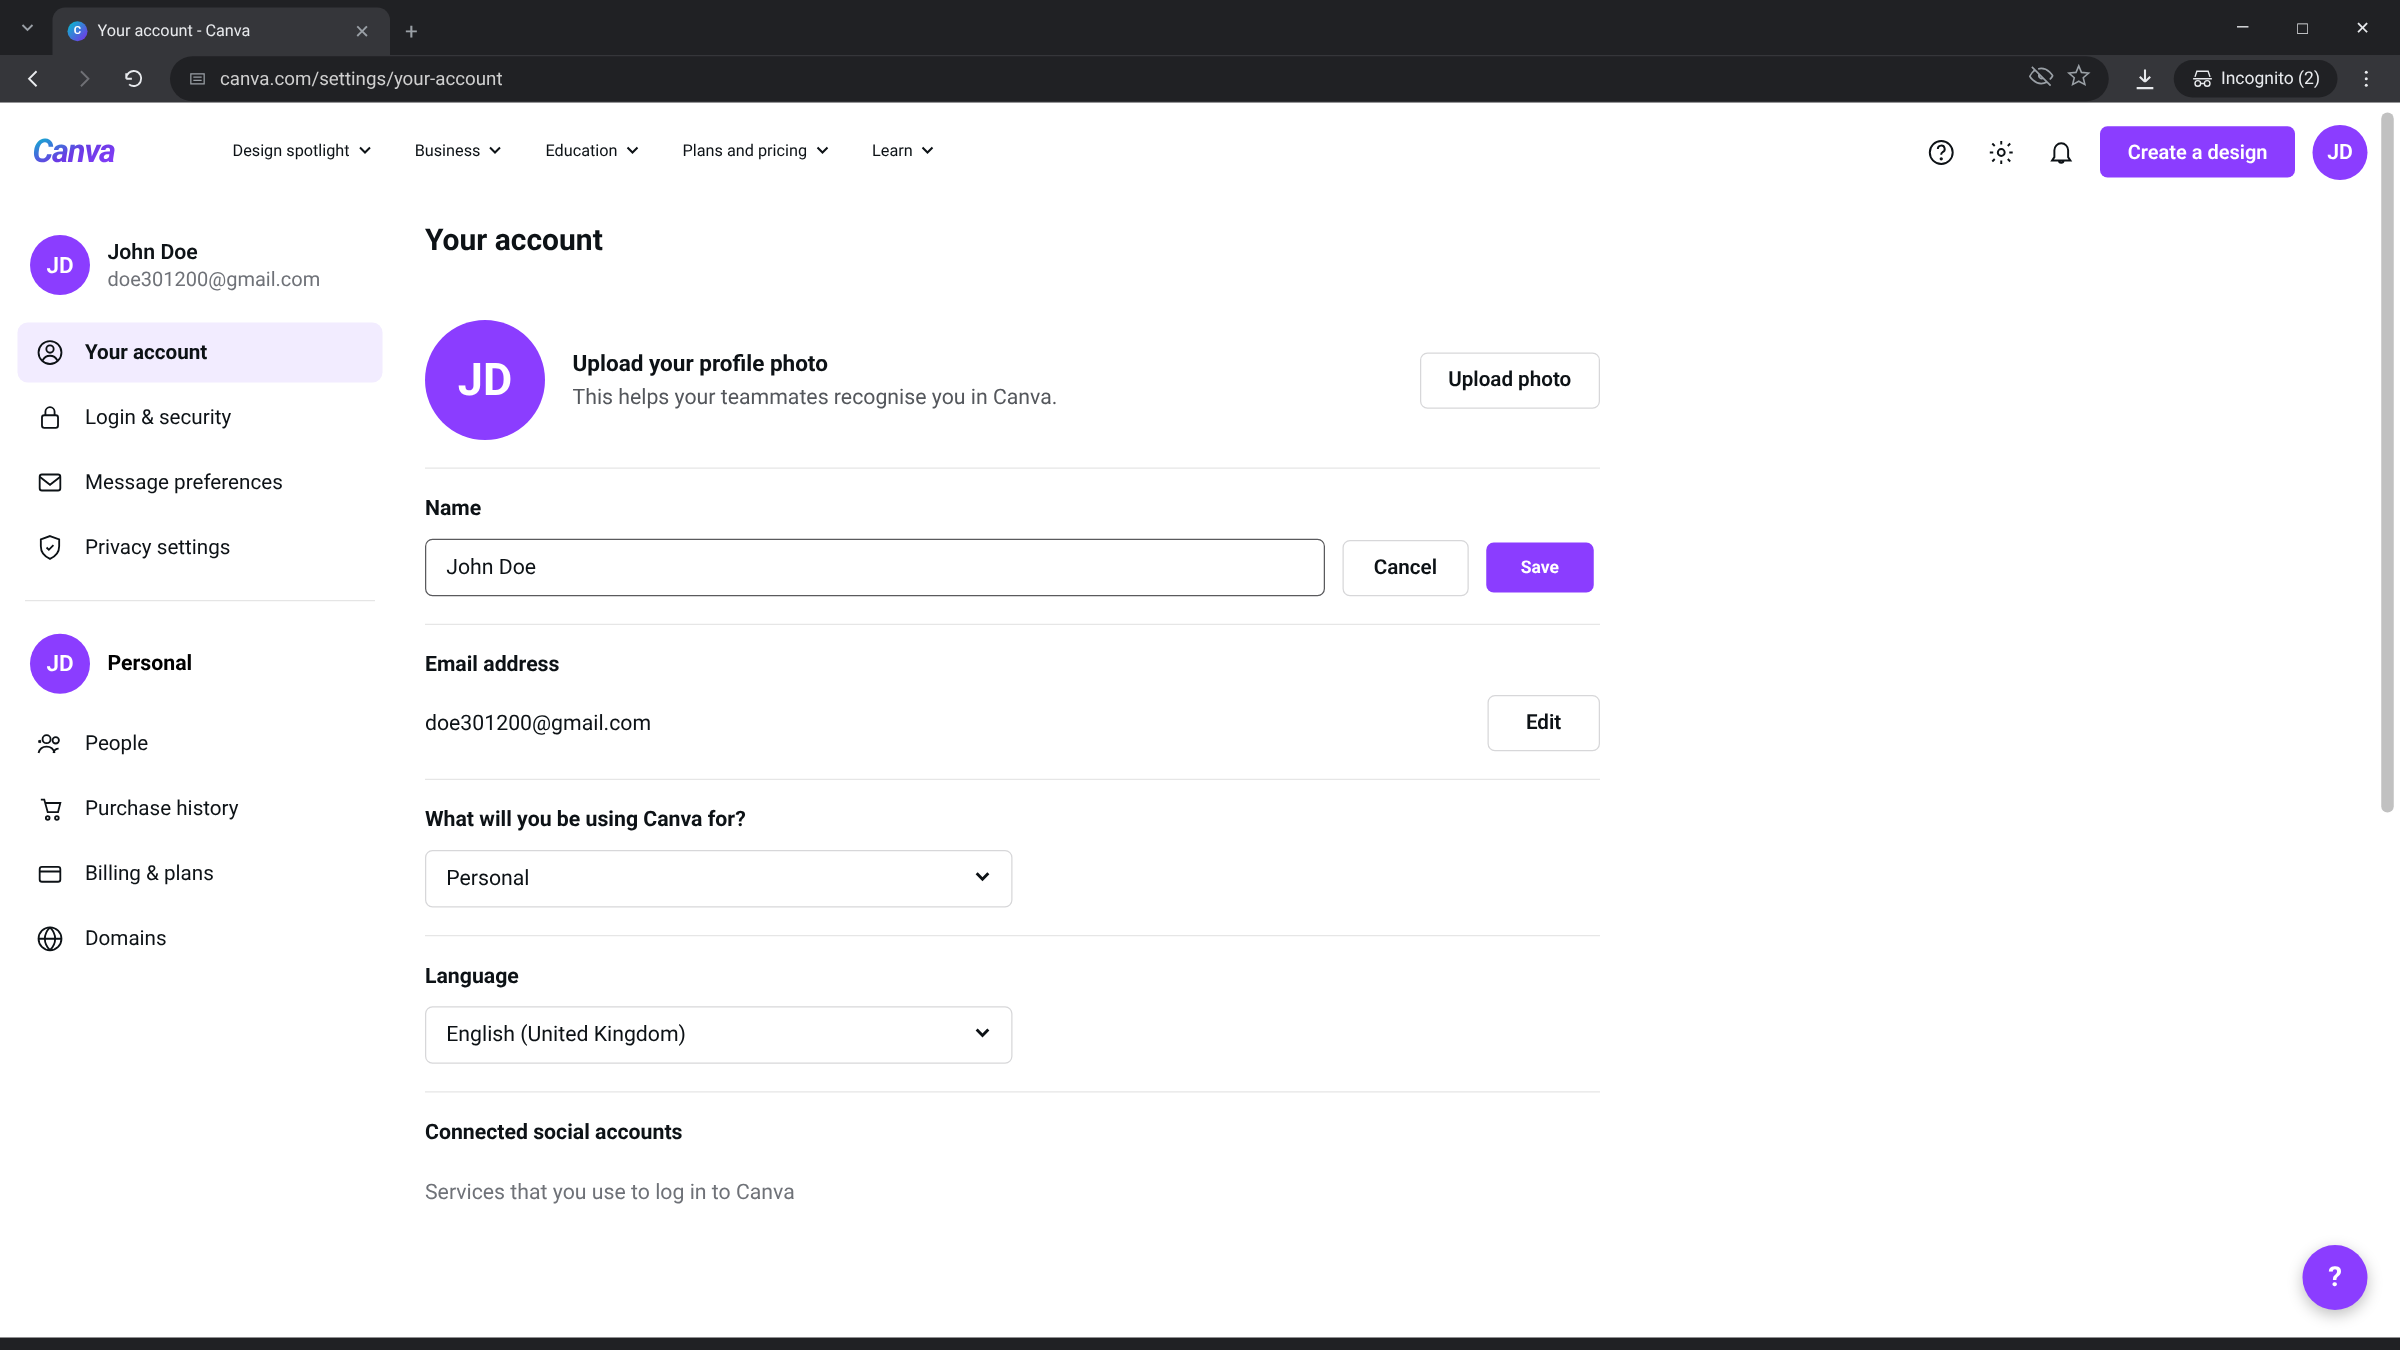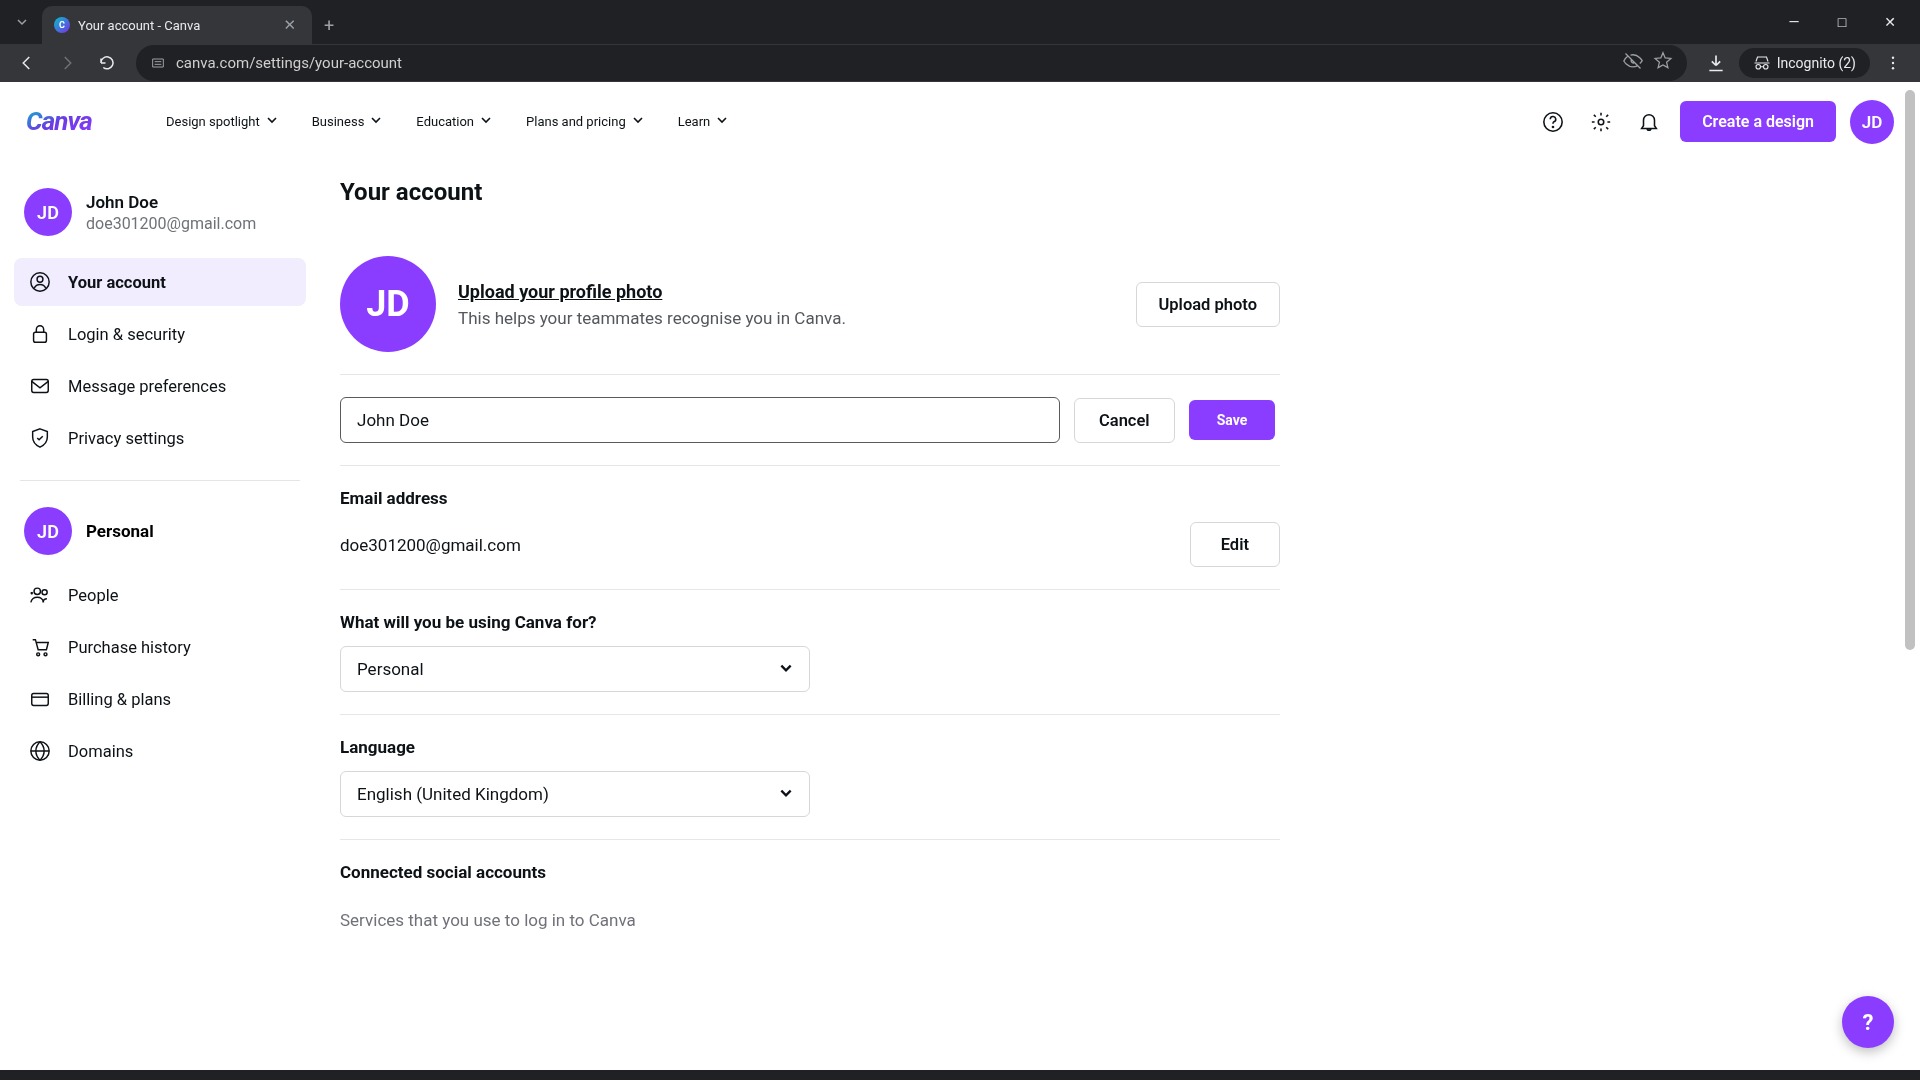--- a/index.html
+++ b/index.html
@@ -26,21 +26,21 @@
 .tool-icon { width: 34px; height: 34px; display: flex; align-items: center; justify-content: center; color: #e8eaed; border-radius: 50%; cursor: pointer; }
 .incognito-pill { display: flex; align-items: center; gap: 6px; background: #202124; border-radius: 18px; padding: 6px 14px; color: #e8eaed; font-size: 14px; cursor:pointer;}
 
 
 .page { background: #fff; height: calc(1080px - 92px); position: relative; overflow: hidden;}
 .scroll-region { position:absolute; inset:0; overflow:hidden;}
 .scrollbar-track { position:absolute; right:2px; top:0; bottom:0; width:16px; }
 .scrollbar-thumb { position:absolute; top:8px; right:3px; width:10px; height:560px; background:#c1c1c1; border-radius:5px;}
 
 
-.app-header { height: 80px; display: flex; align-items: center; padding: 0 26px; border-bottom: 1px solid rgba(0,0,0,0); gap: 0; }
+.app-header { height: 80px; display: flex; align-items: center; padding: 0 26px; border-bottom: 1px solid rgba(0,0,0,0); gap: 20px; }
 .logo { font-size: 32px; font-weight: 700; letter-spacing: -1px; cursor:pointer; display:flex; align-items:center;}
 .logo svg { height:30px; }
 .nav-items { display: flex; gap: 10px; margin-left: 24px; }
 .nav-item { display: flex; align-items: flex-start; gap: 6px; padding: 8px 12px; color: #0d1216; font-size: 13px; cursor: pointer; border-radius: 6px;}
 .nav-item svg { width:12px; height:12px;}
 .header-right { margin-left: auto; display: flex; align-items: center; gap: 14px; justify-content: space-between; }
 .header-icon { width: 34px; height: 34px; display: flex; align-items: center; justify-content: center; color: #0d1216; border-radius: 50%; cursor: pointer; }
 .header-icon svg { width:22px; height:22px; stroke:#0d1216; stroke-width:1.7; fill:none;}
 .create-btn { background: #8b3dff; color: #fff; border: none; border-radius: 6px; padding: 11px 22px; font-size: 16px; font-weight: 600; cursor: pointer; }
 .avatar-sm { width: 44px; height: 44px; border-radius: 50%; background: #8b3dff; color: #fff; display: flex; align-items: center; justify-content: center; font-weight: 600; font-size: 17px; cursor: pointer;}
@@ -61,21 +61,21 @@
 .team-avatar { width:48px; height:48px; border-radius:50%; background:#8b3dff; color:#fff; display:flex; align-items:center; justify-content:center; font-weight:600; font-size:18px;}
 .team-name { font-weight:700; font-size:17px;}
 
 
 .main { flex: 1; padding: 16px 40px 40px 20px; max-width: 1000px;}
 .page-title { font-size: 24px; font-weight: 700; color: #0d1216; margin-bottom: 28px;}
 .section { padding: 22px 0; border-bottom: 1px solid #e6e6e6; }
 .section.nobord { border-bottom:none;}
 .photo-row { display:flex; align-items:center; gap:22px;}
 .photo-avatar { width:96px; height:96px; border-radius:50%; background:#8b3dff; color:#fff; display:flex; align-items:center; justify-content:center; font-weight:700; font-size:36px;}
-.photo-text .h { font-size:18px; font-weight:700; color:#0d1216; margin-bottom:6px;text-decoration:underline;}
+.photo-text .h { font-size:18px; font-weight:700; color:#0d1216; margin-bottom:6px;}
 .photo-text .s { font-size:17px; color:#54575c;}
 .btn-outline { margin-left:auto; background:#fff; border:1px solid #d7d7d9; border-radius:6px; padding:12px 22px; font-size:16.5px; font-weight:600; color:#0d1216; cursor:pointer;}
 .field-label { font-size:17px; font-weight:700; color:#0d1216; margin-bottom:14px;}
 .name-row { display:flex; align-items:center; gap:14px;}
 .text-input { flex:1; max-width:720px; border:1px solid #5a5a5d; border-radius:6px; padding:12px 16px; font-size:17px; color:#0d1216; outline:none;}
 .btn-primary { background:#8b3dff; color:#fff; border:none; border-radius:6px; padding:12px 28px; font-size:14px; font-weight:700; cursor:pointer;}
 .btn-secondary { background:#fff; border:1px solid #d7d7d9; border-radius:6px; padding:12px 24px; font-size:16.5px; font-weight:600; color:#0d1216; cursor:pointer;}
 .email-row { display:flex; align-items:center; gap:14px;}
 .email-value { font-size:17px; color:#0d1216;}
 .select-wrap { position:relative; width:470px;}
@@ -340,20 +340,21 @@
             <div class="photo-avatar">JD</div>
             <div class="photo-text">
               <div class="h">Upload your profile photo</div>
               <div class="s">This helps your teammates recognise you in Canva.</div>
             </div>
             <button class="btn-outline">Upload photo</button>
           </div>
         </div>
 
         <div class="section">
+          <div class="field-label">Name</div>
           <div class="name-row">
             <input class="text-input" type="text" value="John Doe" style="">
             <button class="btn-secondary">Cancel</button>
             <button class="btn-primary">Save</button>
           </div>
         </div>
 
         <div class="section">
           <div class="field-label">Email address</div>
           <div class="email-row">

